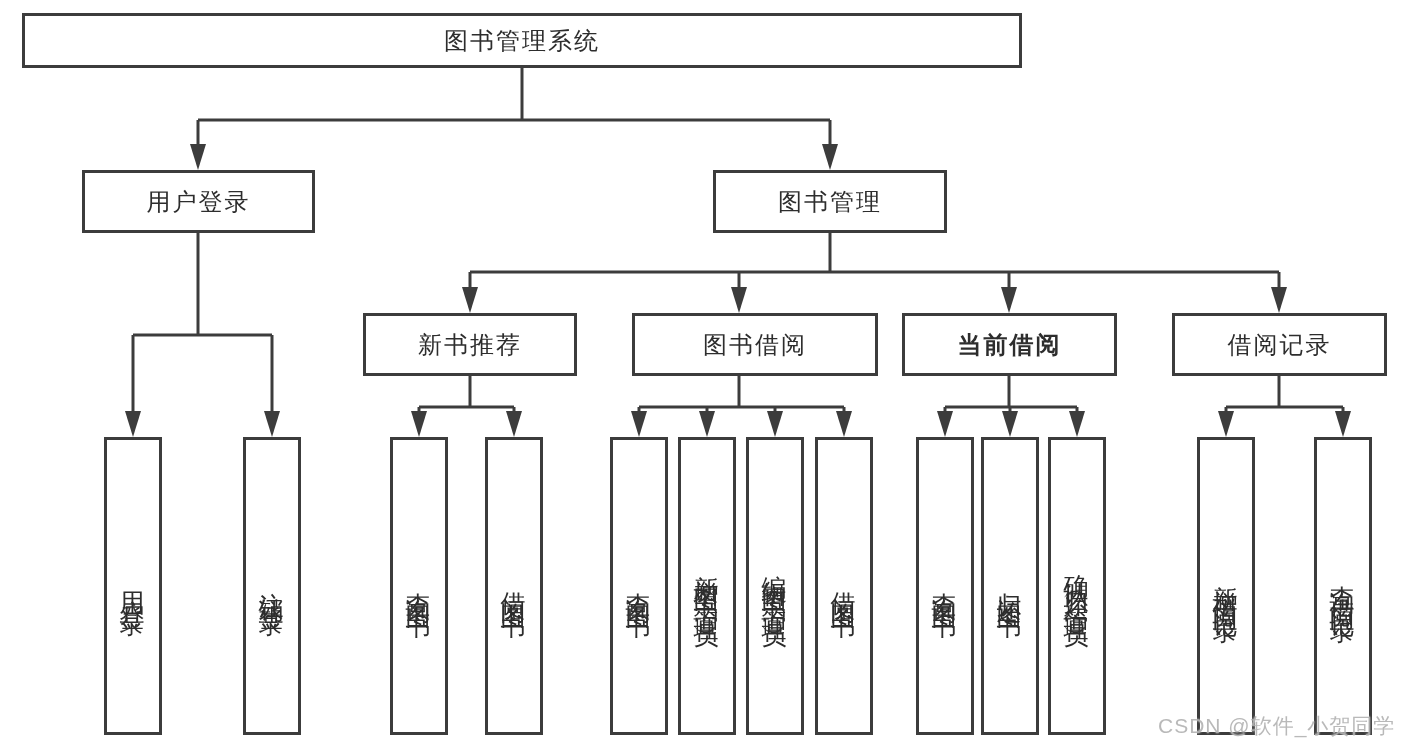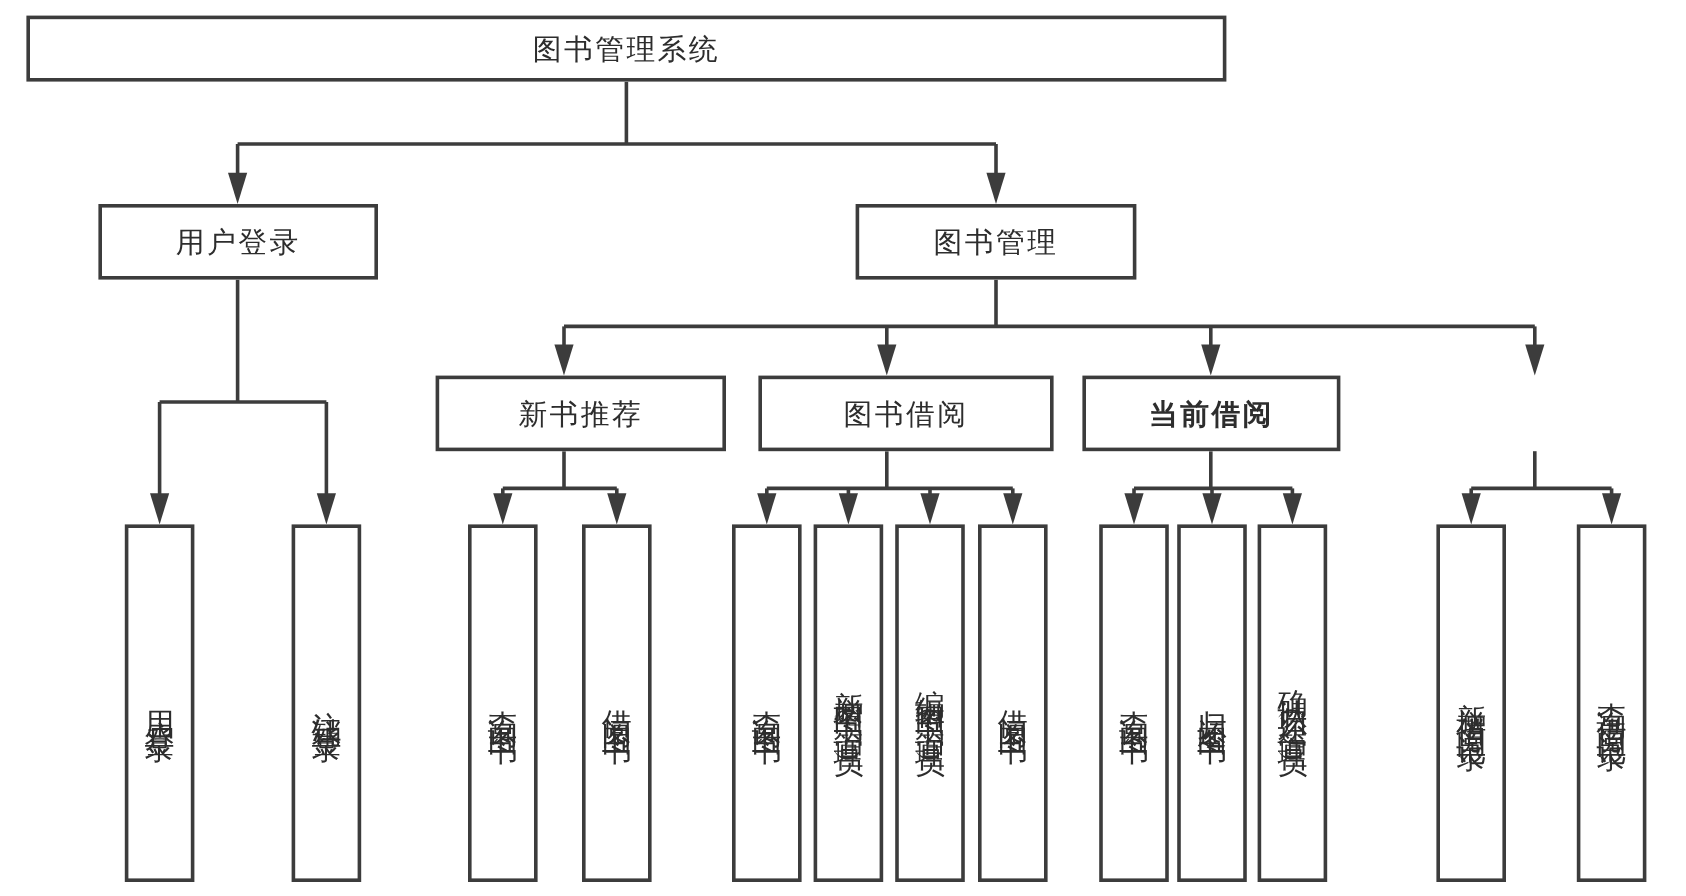--- a/index.html
+++ b/index.html
@@ -115,28 +115,31 @@
     <span>图书管理系统</span>
   </div>
 
   <div class="box h" style="left:82px; top:170px; width:233px; height:63px;">
     <span>用户登录</span>
   </div>
   <div class="box h" style="left:713px; top:170px; width:234px; height:63px;">
     <span>图书管理</span>
   </div>
 
-  <div class="box h" style="left:363px; top:313px; width:242px; height:63px;">
+  <div class="box h" style="left:363px; top:313px; width:214px; height:63px;">
     <span>新书推荐</span>
   </div>
   <div class="box h" style="left:632px; top:313px; width:246px; height:63px;">
     <span>图书借阅</span>
   </div>
   <div class="box h" style="left:902px; top:313px; width:215px; height:63px;font-weight:bold;">
     <span>当前借阅</span>
+  </div>
+  <div class="box h" style="left:1172px; top:313px; width:215px; height:63px;">
+    <span>借阅记录</span>
   </div>
 
   <div class="box v" style="left:104px; top:437px; width:58px; height:298px;">
     <span>用户登录</span>
   </div>
   <div class="box v" style="left:243px; top:437px; width:58px; height:298px;">
     <span>注销登录</span>
   </div>
 
   <div class="box v" style="left:390px; top:437px; width:58px; height:298px;">
@@ -169,14 +172,15 @@
     <span>确认归还（管理员）</span>
   </div>
 
   <div class="box v" style="left:1197px; top:437px; width:58px; height:298px;">
     <span>新增借阅记录</span>
   </div>
   <div class="box v" style="left:1314px; top:437px; width:58px; height:298px;">
     <span>查询借阅记录</span>
   </div>
 
+  <div class="watermark">CSDN @软件_小贺同学</div>
 
 </div>
 
 </body></html>

